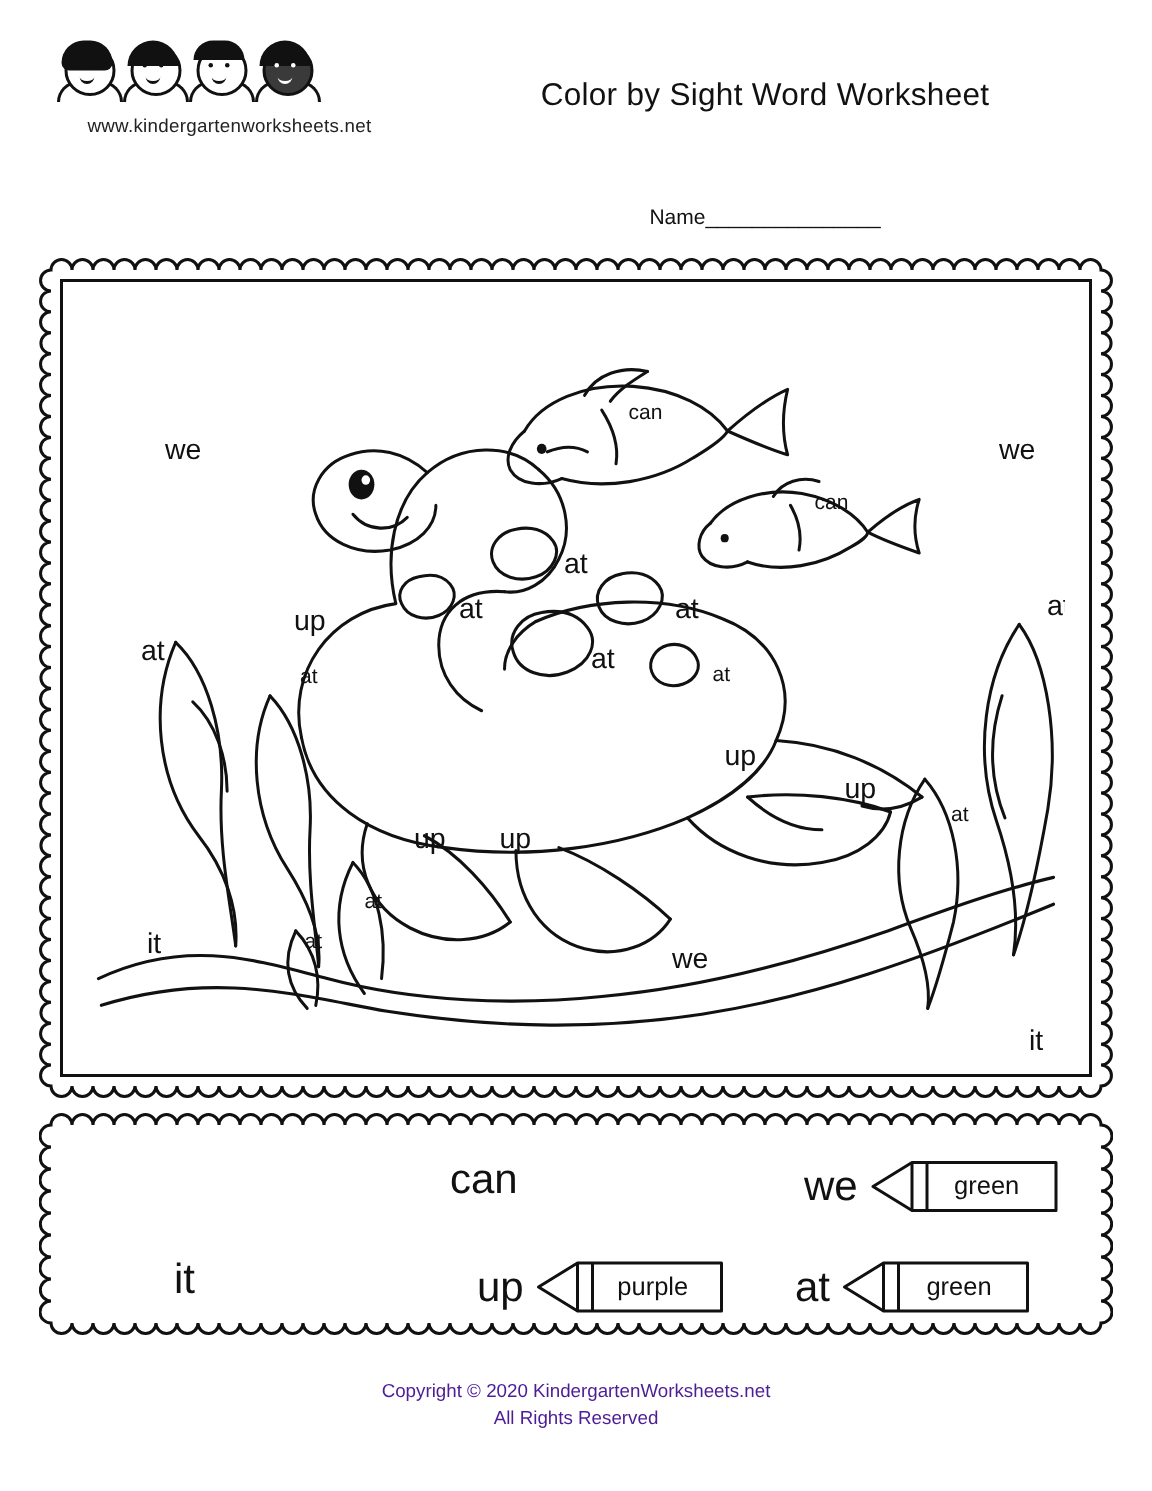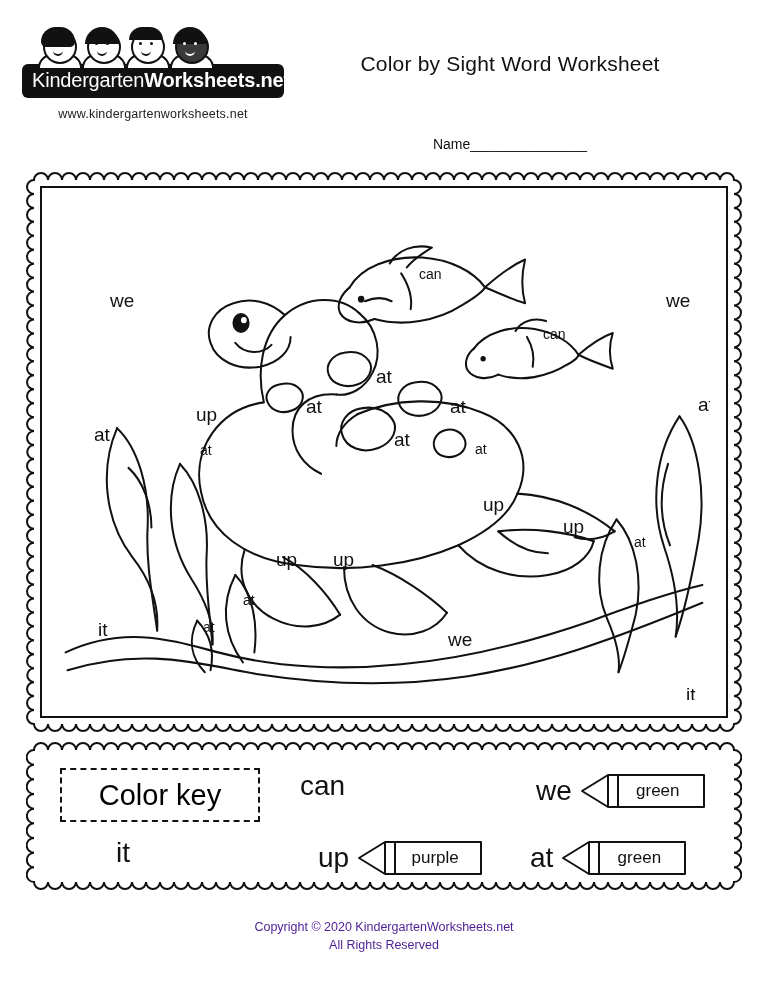--- a/index.html
+++ b/index.html
@@ -285,21 +285,20 @@
       </div>
       <div class="kid k4">
         <div class="body"></div>
           <div class="head"></div>
           <div class="hair"></div>
         <div class="eye l"></div>
           <div class="eye r"></div>
           <div class="mouth"></div>
       </div>
     </div>
-    <div id="logo-bar"><span>Kindergarten</span><span class="b">Worksheets</span><span class="b">.net</span></div>
     <div id="logo-url">www.kindergartenworksheets.net</div>
   </div>
 
   <div id="worksheet-title">Color by Sight Word Worksheet</div>
   <div id="name-line">Name_______________</div>
 </div>
 
 <div id="picture-frame">
 
   <svg id="scallop-outer" viewBox="0 0 716 560" preserveAspectRatio="none">
@@ -411,23 +410,20 @@
     </div>
   </div>
 </div>
 
 <div id="color-key">
   <svg id="key-scallop" viewBox="0 0 716 148" preserveAspectRatio="none" style="position:absolute;inset:0;">
     <path id="keyScallopPath" d="M 8 8 A 7 7 0 0 1 22.00 8.00 A 7 7 0 0 1 36.00 8.00 A 7 7 0 0 1 50.00 8.00 A 7 7 0 0 1 64.00 8.00 A 7 7 0 0 1 78.00 8.00 A 7 7 0 0 1 92.00 8.00 A 7 7 0 0 1 106.00 8.00 A 7 7 0 0 1 120.00 8.00 A 7 7 0 0 1 134.00 8.00 A 7 7 0 0 1 148.00 8.00 A 7 7 0 0 1 162.00 8.00 A 7 7 0 0 1 176.00 8.00 A 7 7 0 0 1 190.00 8.00 A 7 7 0 0 1 204.00 8.00 A 7 7 0 0 1 218.00 8.00 A 7 7 0 0 1 232.00 8.00 A 7 7 0 0 1 246.00 8.00 A 7 7 0 0 1 260.00 8.00 A 7 7 0 0 1 274.00 8.00 A 7 7 0 0 1 288.00 8.00 A 7 7 0 0 1 302.00 8.00 A 7 7 0 0 1 316.00 8.00 A 7 7 0 0 1 330.00 8.00 A 7 7 0 0 1 344.00 8.00 A 7 7 0 0 1 358.00 8.00 A 7 7 0 0 1 372.00 8.00 A 7 7 0 0 1 386.00 8.00 A 7 7 0 0 1 400.00 8.00 A 7 7 0 0 1 414.00 8.00 A 7 7 0 0 1 428.00 8.00 A 7 7 0 0 1 442.00 8.00 A 7 7 0 0 1 456.00 8.00 A 7 7 0 0 1 470.00 8.00 A 7 7 0 0 1 484.00 8.00 A 7 7 0 0 1 498.00 8.00 A 7 7 0 0 1 512.00 8.00 A 7 7 0 0 1 526.00 8.00 A 7 7 0 0 1 540.00 8.00 A 7 7 0 0 1 554.00 8.00 A 7 7 0 0 1 568.00 8.00 A 7 7 0 0 1 582.00 8.00 A 7 7 0 0 1 596.00 8.00 A 7 7 0 0 1 610.00 8.00 A 7 7 0 0 1 624.00 8.00 A 7 7 0 0 1 638.00 8.00 A 7 7 0 0 1 652.00 8.00 A 7 7 0 0 1 666.00 8.00 A 7 7 0 0 1 680.00 8.00 A 7 7 0 0 1 694.00 8.00 A 7 7 0 0 1 708.00 8.00 A 7.333333333333333 7.333333333333333 0 0 1 708.00 22.67 A 7.333333333333333 7.333333333333333 0 0 1 708.00 37.33 A 7.333333333333333 7.333333333333333 0 0 1 708.00 52.00 A 7.333333333333333 7.333333333333333 0 0 1 708.00 66.67 A 7.333333333333333 7.333333333333333 0 0 1 708.00 81.33 A 7.333333333333333 7.333333333333333 0 0 1 708.00 96.00 A 7.333333333333333 7.333333333333333 0 0 1 708.00 110.67 A 7.333333333333333 7.333333333333333 0 0 1 708.00 125.33 A 7.333333333333333 7.333333333333333 0 0 1 708.00 140.00 A 7 7 0 0 1 694.00 140.00 A 7 7 0 0 1 680.00 140.00 A 7 7 0 0 1 666.00 140.00 A 7 7 0 0 1 652.00 140.00 A 7 7 0 0 1 638.00 140.00 A 7 7 0 0 1 624.00 140.00 A 7 7 0 0 1 610.00 140.00 A 7 7 0 0 1 596.00 140.00 A 7 7 0 0 1 582.00 140.00 A 7 7 0 0 1 568.00 140.00 A 7 7 0 0 1 554.00 140.00 A 7 7 0 0 1 540.00 140.00 A 7 7 0 0 1 526.00 140.00 A 7 7 0 0 1 512.00 140.00 A 7 7 0 0 1 498.00 140.00 A 7 7 0 0 1 484.00 140.00 A 7 7 0 0 1 470.00 140.00 A 7 7 0 0 1 456.00 140.00 A 7 7 0 0 1 442.00 140.00 A 7 7 0 0 1 428.00 140.00 A 7 7 0 0 1 414.00 140.00 A 7 7 0 0 1 400.00 140.00 A 7 7 0 0 1 386.00 140.00 A 7 7 0 0 1 372.00 140.00 A 7 7 0 0 1 358.00 140.00 A 7 7 0 0 1 344.00 140.00 A 7 7 0 0 1 330.00 140.00 A 7 7 0 0 1 316.00 140.00 A 7 7 0 0 1 302.00 140.00 A 7 7 0 0 1 288.00 140.00 A 7 7 0 0 1 274.00 140.00 A 7 7 0 0 1 260.00 140.00 A 7 7 0 0 1 246.00 140.00 A 7 7 0 0 1 232.00 140.00 A 7 7 0 0 1 218.00 140.00 A 7 7 0 0 1 204.00 140.00 A 7 7 0 0 1 190.00 140.00 A 7 7 0 0 1 176.00 140.00 A 7 7 0 0 1 162.00 140.00 A 7 7 0 0 1 148.00 140.00 A 7 7 0 0 1 134.00 140.00 A 7 7 0 0 1 120.00 140.00 A 7 7 0 0 1 106.00 140.00 A 7 7 0 0 1 92.00 140.00 A 7 7 0 0 1 78.00 140.00 A 7 7 0 0 1 64.00 140.00 A 7 7 0 0 1 50.00 140.00 A 7 7 0 0 1 36.00 140.00 A 7 7 0 0 1 22.00 140.00 A 7 7 0 0 1 8.00 140.00 A 7.333333333333333 7.333333333333333 0 0 1 8.00 125.33 A 7.333333333333333 7.333333333333333 0 0 1 8.00 110.67 A 7.333333333333333 7.333333333333333 0 0 1 8.00 96.00 A 7.333333333333333 7.333333333333333 0 0 1 8.00 81.33 A 7.333333333333333 7.333333333333333 0 0 1 8.00 66.67 A 7.333333333333333 7.333333333333333 0 0 1 8.00 52.00 A 7.333333333333333 7.333333333333333 0 0 1 8.00 37.33 A 7.333333333333333 7.333333333333333 0 0 1 8.00 22.67 A 7.333333333333333 7.333333333333333 0 0 1 8.00 8.00 Z" fill="none" stroke="#111" stroke-width="2"></path>
   </svg>
 
   <div id="key-inner">
-    <div id="key-label-box">
-      <span>Color key</span>
-    </div>
 
     <div class="key-item" style="left:262px; top:18px;">
       <span class="key-word">can</span>
     </div>
 
     <div class="key-item" style="left:498px; top:18px;">
       <span class="key-word">we</span>
       <span class="crayon">
         <svg width="128" height="42" viewBox="0 0 128 42">
           <path d="M4 21 L30 5 L126 5 L126 37 L30 37 Z" fill="#fff" stroke="#111" stroke-width="2" stroke-linejoin="round"></path>

